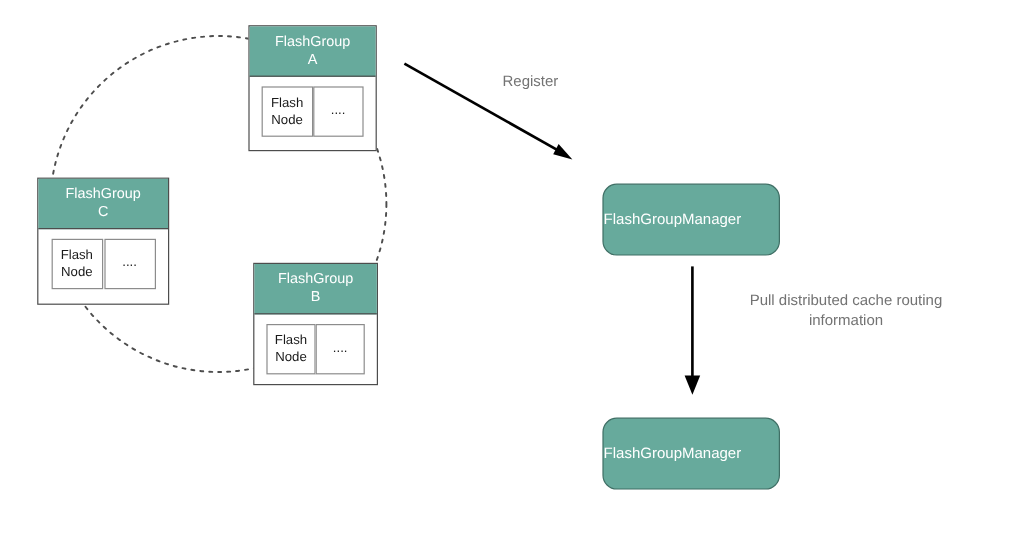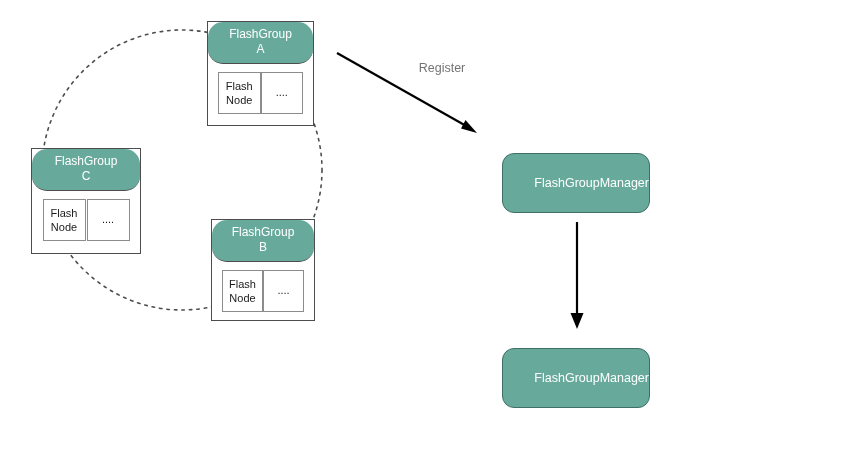--- a/index.html
+++ b/index.html
@@ -34,21 +34,20 @@
   .fg-header {
     box-sizing: border-box;
     background: #67aa9c;
     color: #ffffff;
     text-align: center;
     font-size: 12px;
     line-height: 15px;
     padding: 5px 2px 6px 2px;
     border-bottom: 1.4px solid #4d4d4d;
     user-select: none;
-    border-radius: 15px;
   }
   .fg-title-line2 { display: block; }
   .fg-body {
     box-sizing: border-box;
     display: flex;
     align-items: center;
     justify-content: space-around;
     padding: 8px 10px 10px 10px;
   }
   .node-box {
@@ -77,21 +76,21 @@
   .pill {
     position: absolute;
     box-sizing: border-box;
     background: #67aa9c;
     border: 1.4px solid #3f6f65;
     border-radius: 12px;
     color: #ffffff;
     font-size: 12.5px;
     display: flex;
     align-items: center;
-    justify-content: flex-end;
+    justify-content: flex-start;
     text-align: center;
     z-index: 5;
     user-select: none;
   }
 
   
   .edge-label {
     position: absolute;
     color: #737373;
     font-size: 12.5px;
@@ -174,14 +173,18 @@
   </div>
 
   <div class="pill" id="pill-client" style="left:502px; top:348px; width:148px; height:60px;">
     <span>FlashGroupManager</span>
   </div>
 
   <div class="edge-label" id="label-register" style="left:382px; top:60px; width:120px;">
     <span>Register</span>
   </div>
 
+  <div class="edge-label" id="label-pull" style="left:595px; top:242px; width:220px;">
+    <span>Pull distributed cache routing</span>
+    <span style="display:block;">information</span>
+  </div>
 
 </div>
 
 </body></html>

